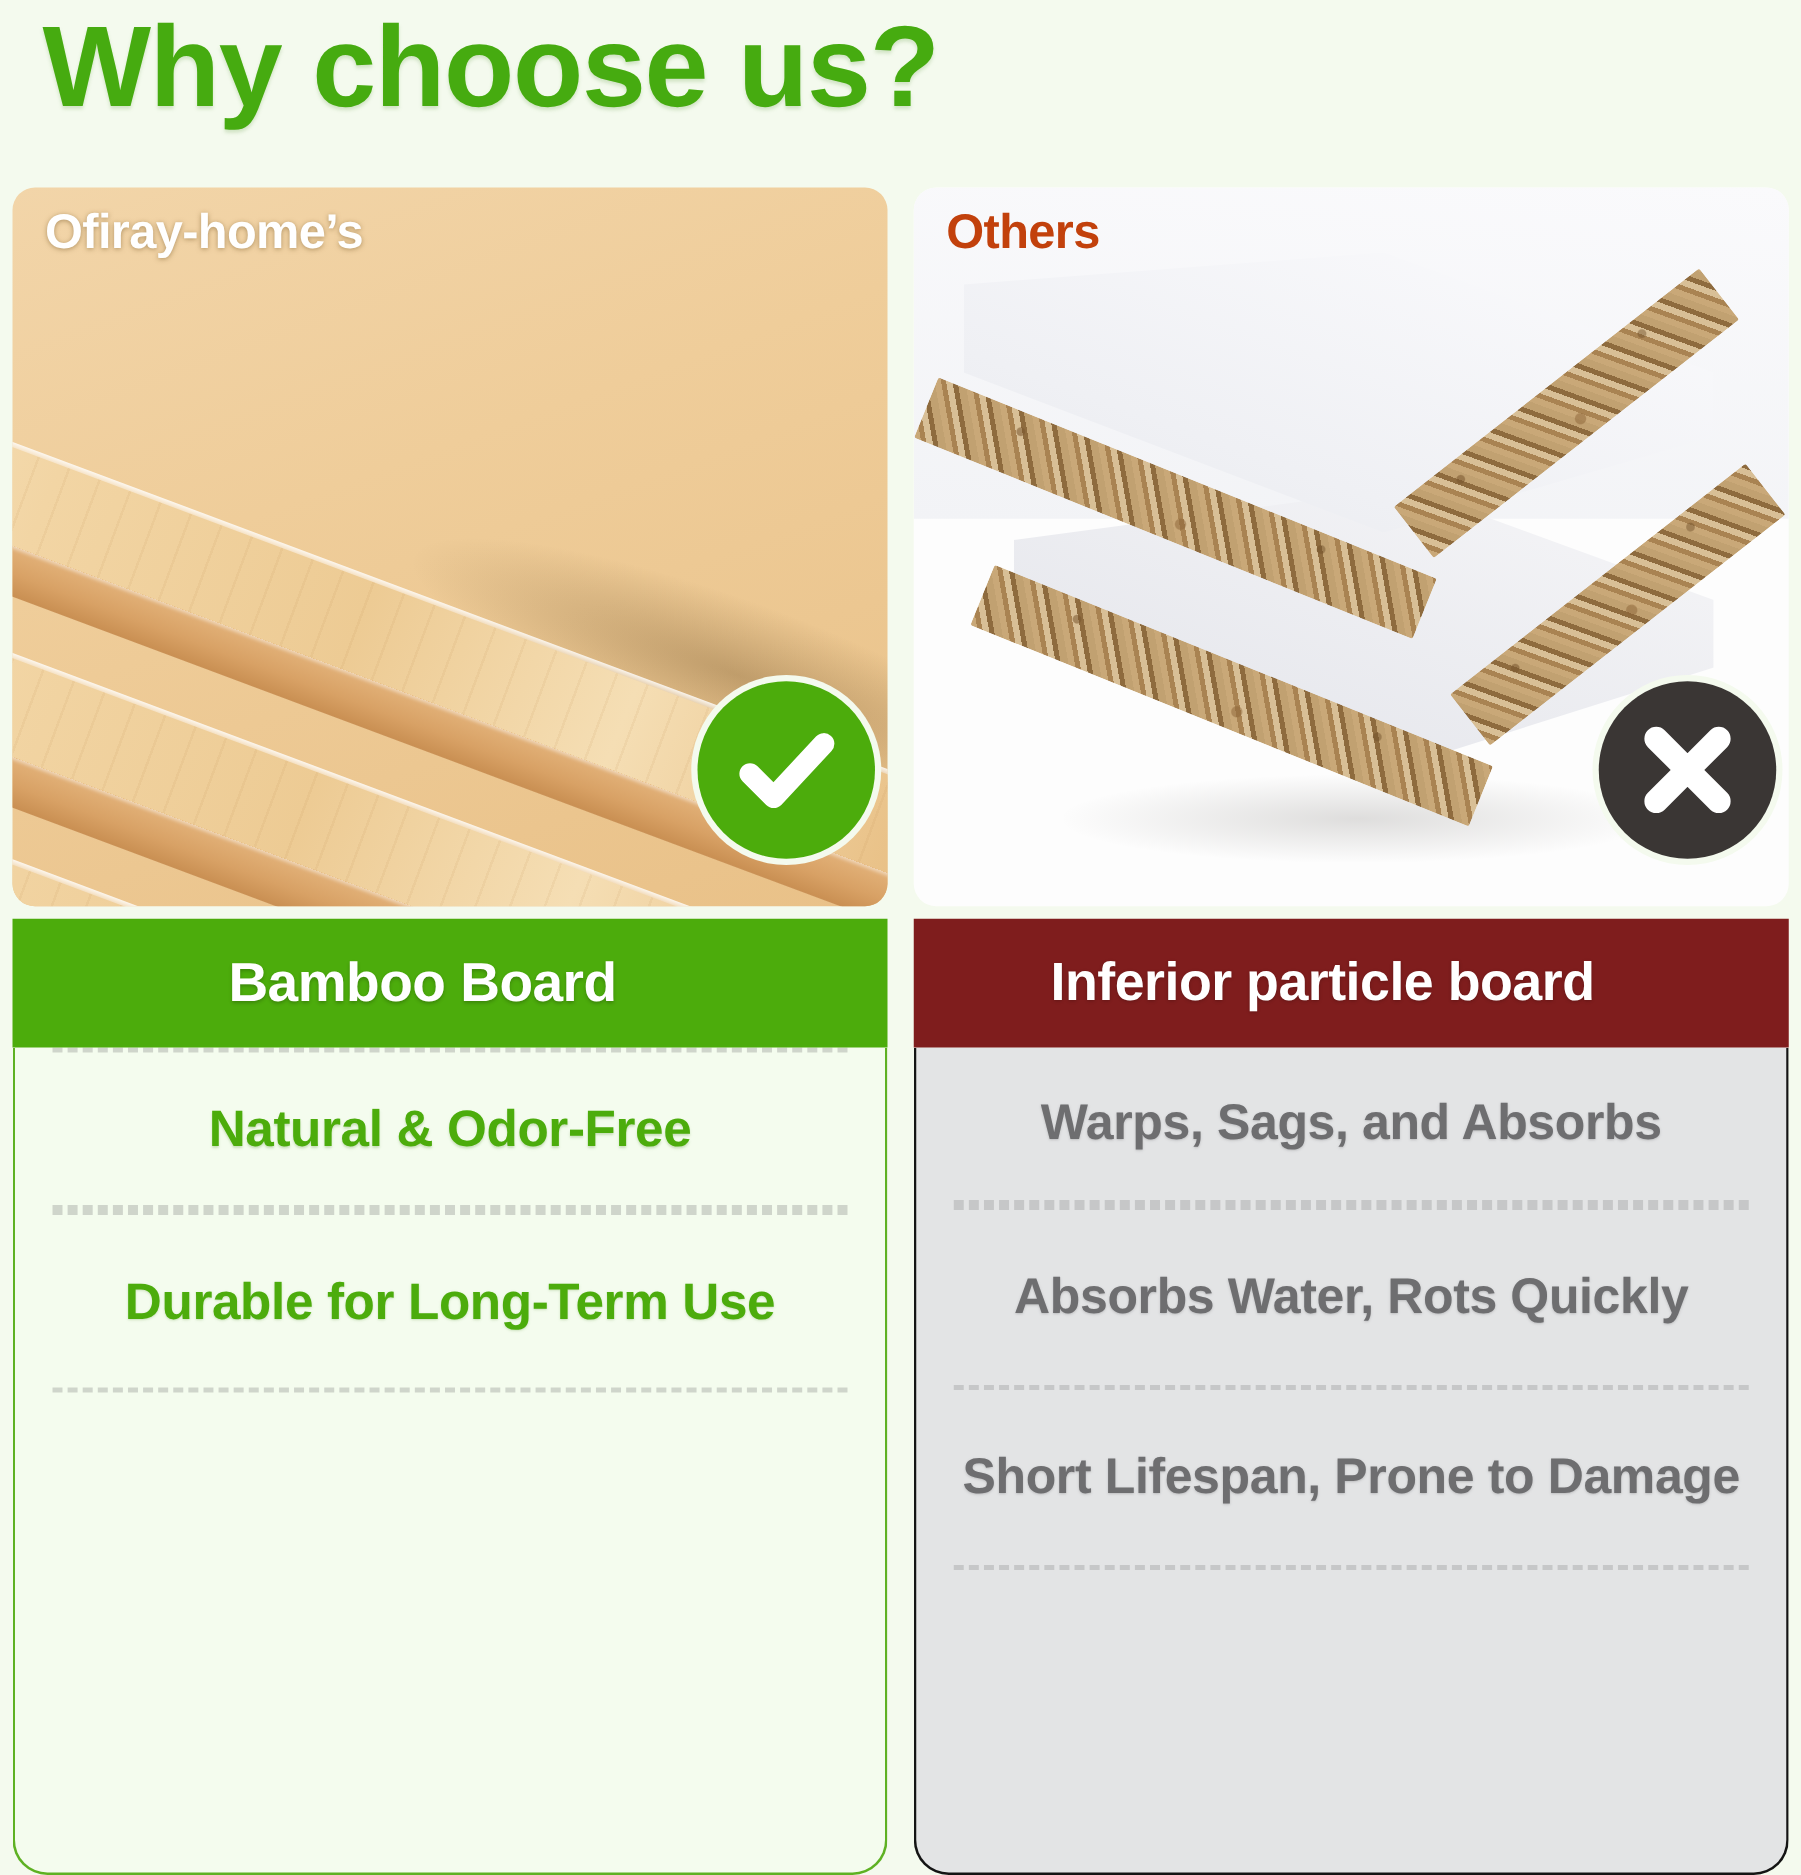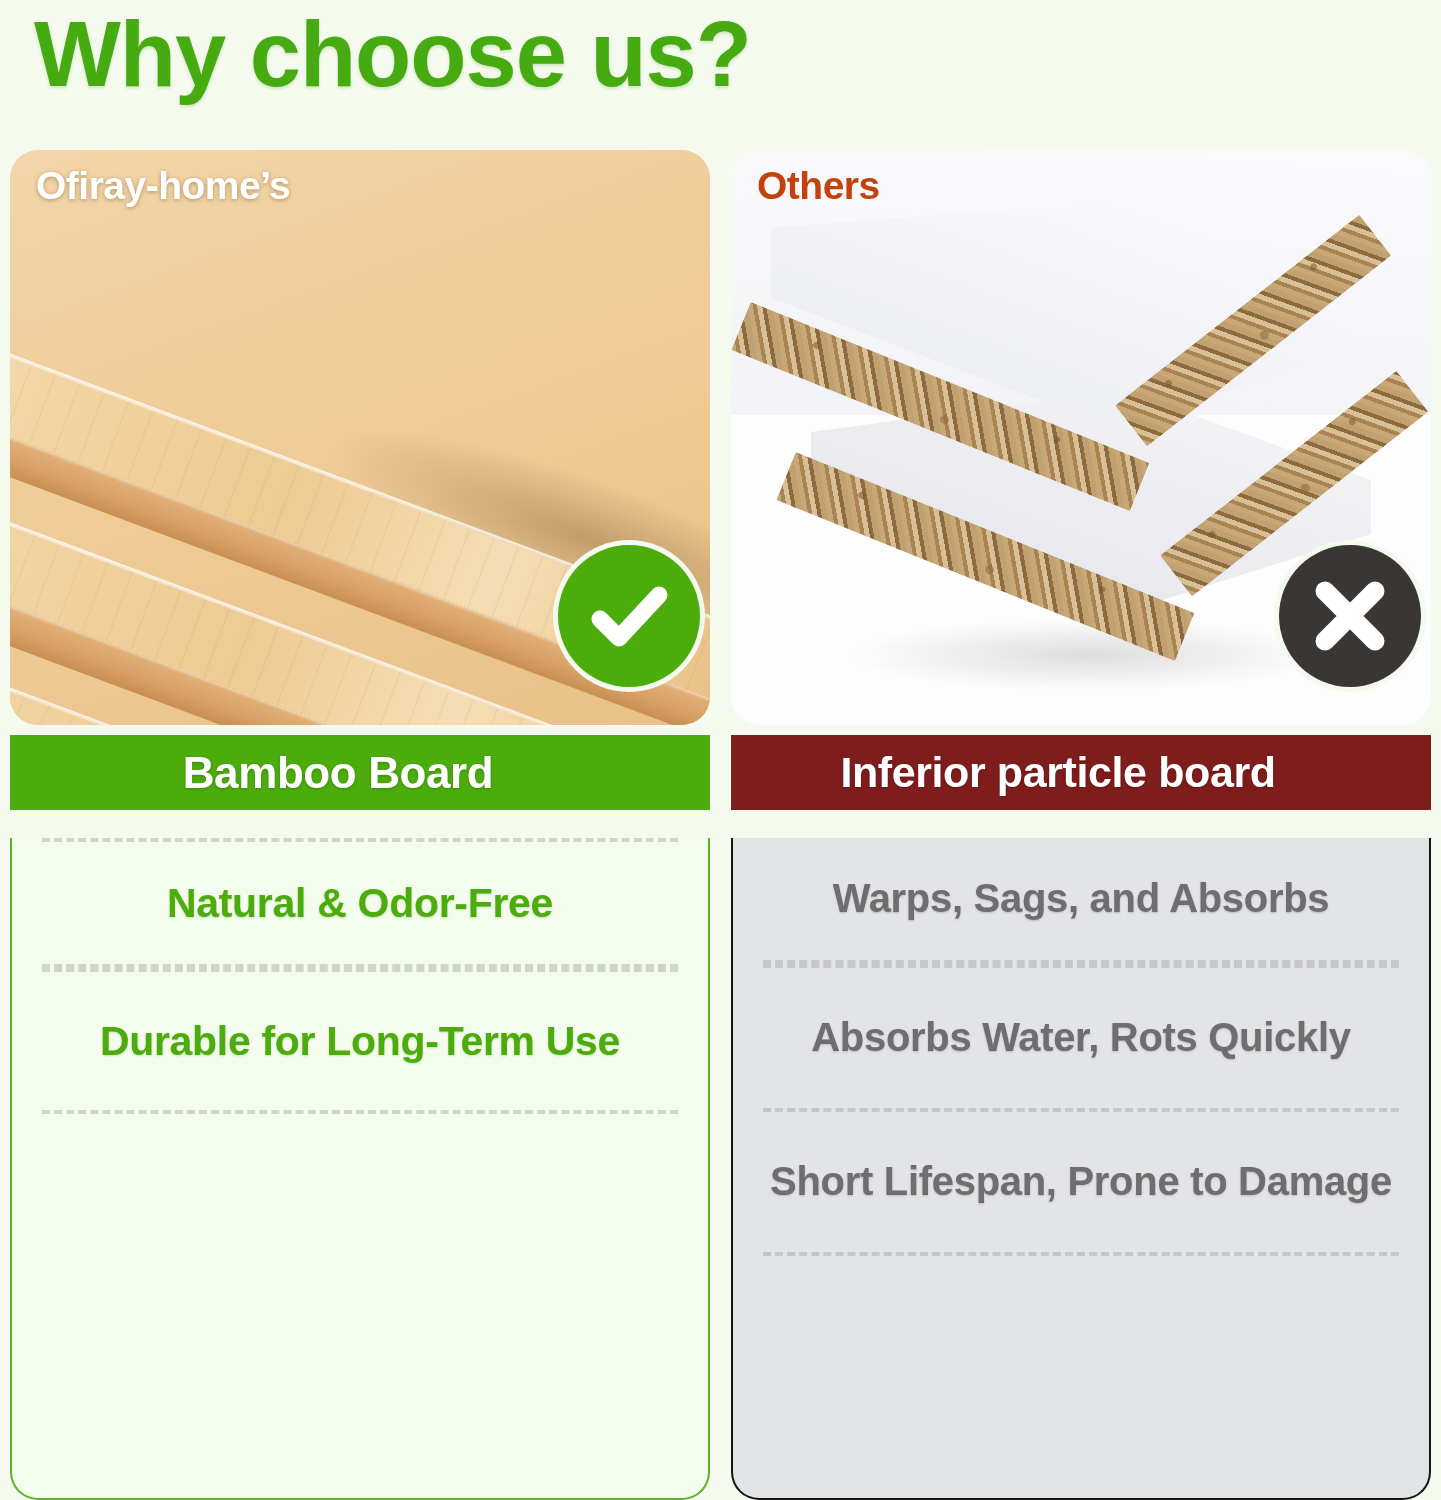--- a/index.html
+++ b/index.html
@@ -30,21 +30,21 @@
 
   
   .column { position:absolute; top:150px; width:700px; height:1350px; }
   #column-left  { left:10px; }
   #column-right { left:731px; }
 
   
   .img-panel {
     position:absolute; left:0; top:0;
     width:700px; height:575px;
-    border-radius:28px;
+    border-radius:18px;
     overflow:hidden;
   }
   .panel-caption {
     position:absolute; left:26px; top:14px;
     font-size:39px; font-weight:bold;
     letter-spacing:-0.5px;
     z-index:6;
   }
   .caption-white { color:#FFFFFF; text-shadow:0 1px 4px rgba(120,90,40,0.55); }
   .caption-dark  { color:#c2410c; }
@@ -143,21 +143,21 @@
   }
   #pb-shadow {
     position:absolute; left:120px; top:470px; width:470px; height:70px;
     background:radial-gradient(ellipse at center, rgba(60,55,50,0.16), rgba(60,55,50,0) 72%);
   }
 
   
   .head-bar {
     position:absolute;
     left:0; top:585px;
-    width:700px; height:75px;
+    width:700px; height:103px;
     display:flex; align-items:center; justify-content:center;
     z-index:5;
   }
   #head-bar-left  { background:#4CAC0C; }
   #head-bar-right { background:#7f1d1d; }
   .head-label {
     font-size:44px; font-weight:bold; color:#FFFFFF;
     letter-spacing:-0.4px; white-space:nowrap;
     text-shadow:0 1px 3px rgba(0,0,0,0.22);
   }

